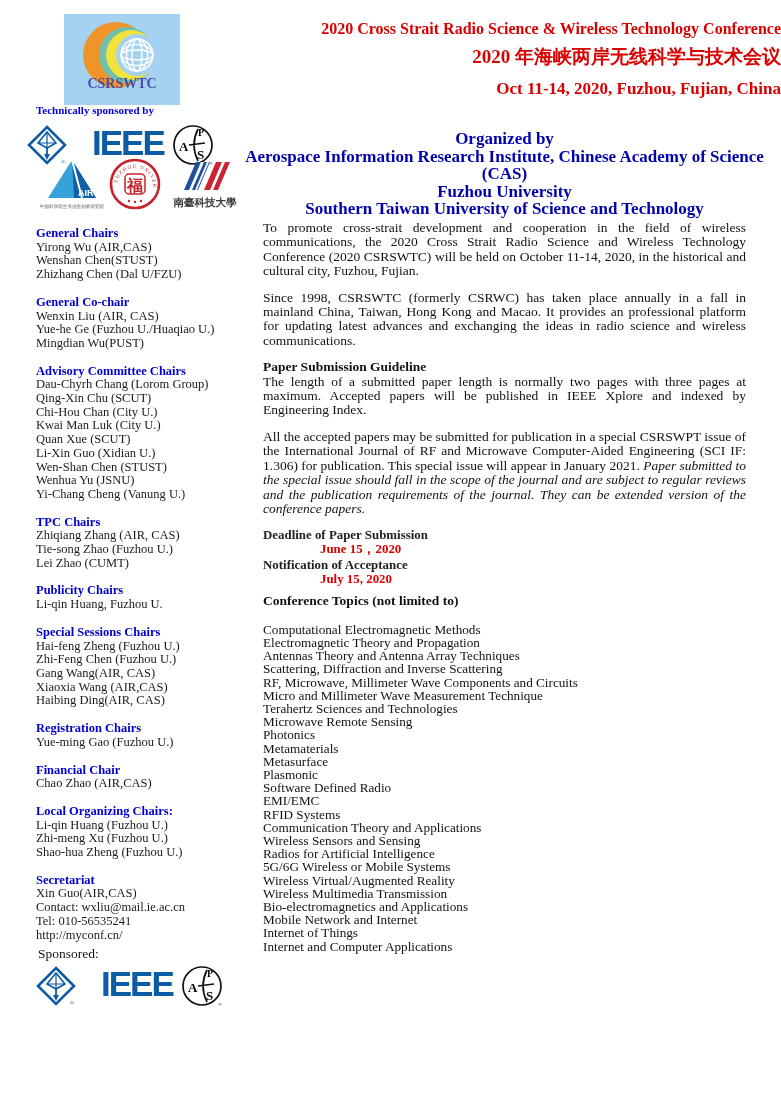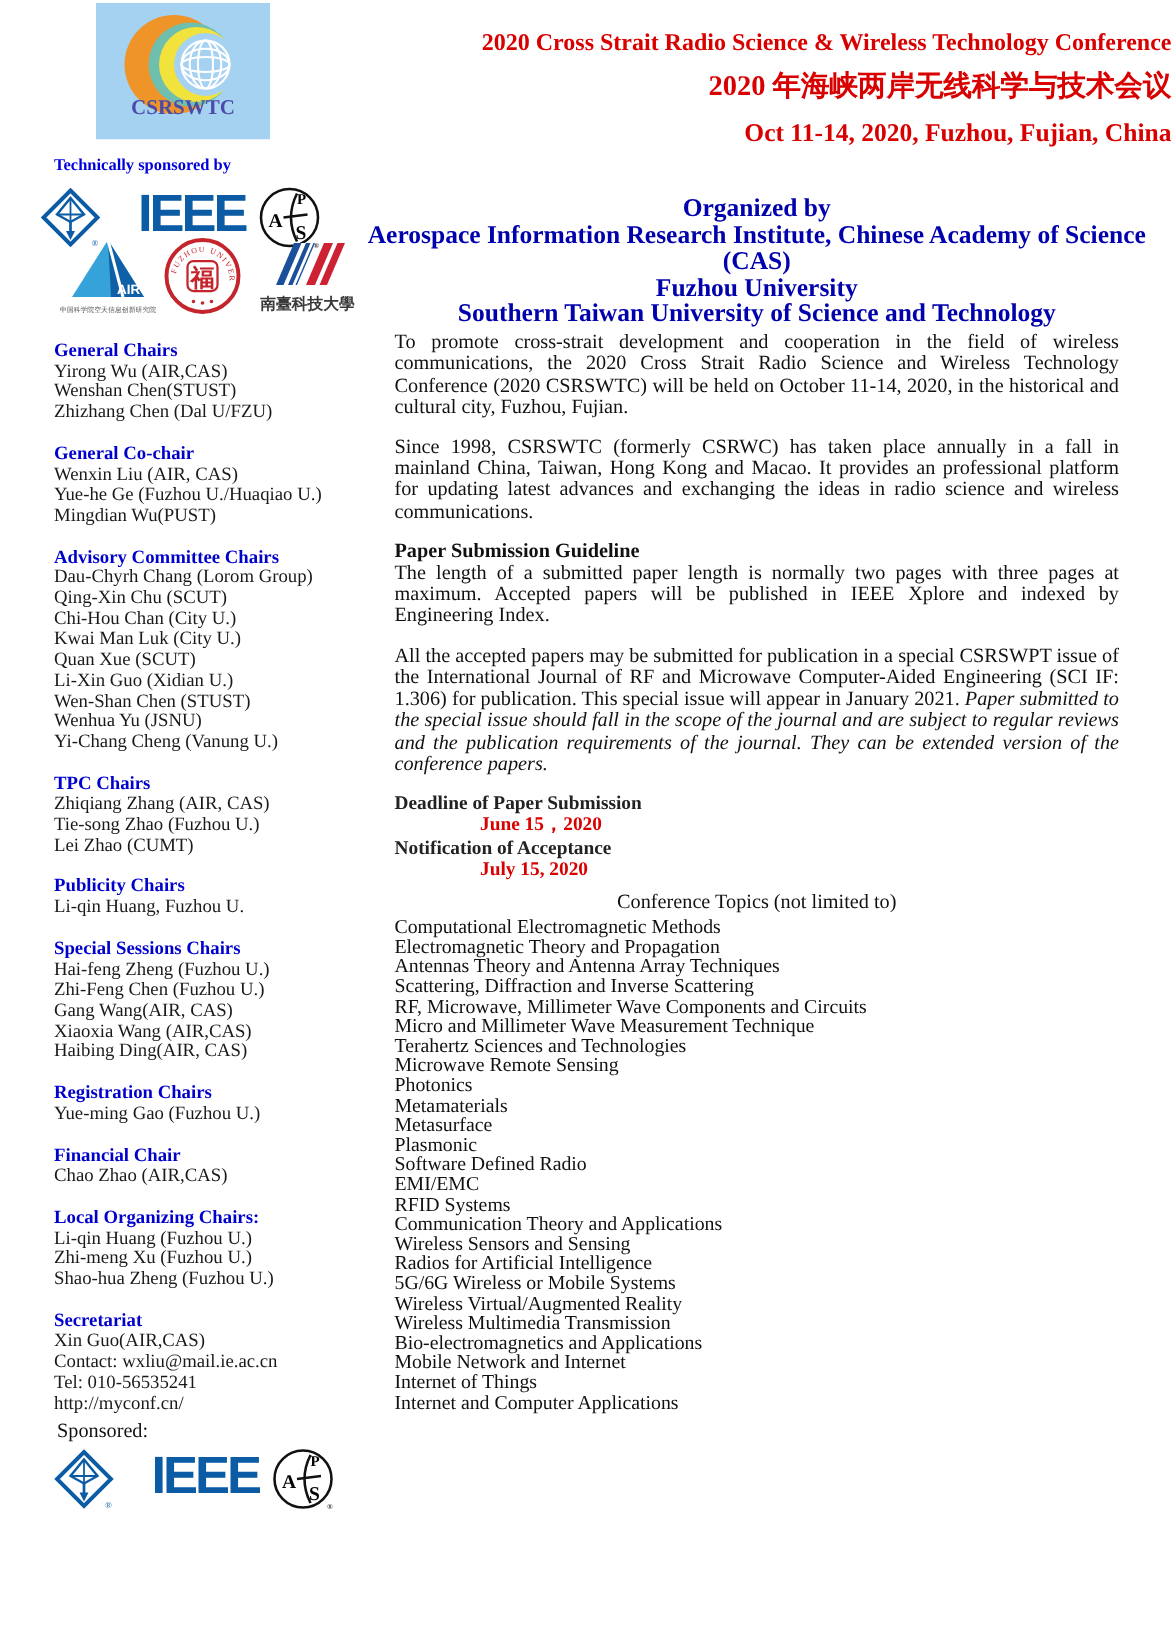--- a/index.html
+++ b/index.html
@@ -1,20 +1,20 @@
 <!DOCTYPE html>
 <html><head>
 <meta charset="utf-8">
 <style>
   html,body { margin:0; padding:0; background:#fff; }
   .page { position:relative; width:781px; height:1101px; background:#fff;
           font-family:"Liberation Serif", serif; color:#111; overflow:hidden; }
 
   
-  .logo-box { position:absolute; left:64px; top:2px; width:135px; height:91px; }
+  .logo-box { position:absolute; left:64px; top:14px; width:135px; height:91px; }
 
   
   .masthead { position:absolute; left:228px; top:20px; width:553px; text-align:right; color:#d90000; }
   .title-en  { font-size:16px;  font-weight:bold; }
   .title-zh  { font-size:19px;  font-weight:bold; margin-top:6px; }
   .title-date{ font-size:17px;  font-weight:bold; margin-top:9px; }
 
   
   .organized { position:absolute; left:228px; top:130px; width:553px; text-align:center;
                color:#0000ad; font-weight:bold; font-size:17px; line-height:17.5px; }
@@ -39,21 +39,21 @@
 
   
   .content { position:absolute; left:263px; top:221px; width:483px;
              font-size:13.5px; line-height:14.4px; color:#111; }
   .content p { margin:0 0 12px 0; text-align:justify; }
   .sub-head { font-size:13.5px; font-weight:bold; margin:0; }
   .content p.tight { margin-top:0; }
   .dates { margin:4px 0 8px 0; font-size:12.9px; line-height:14px; }
   .d-label { font-weight:bold; color:#222; }
   .d-date  { font-weight:bold; color:#d90000; padding-left:57px; margin-bottom:2px; }
-  .topics-head { font-size:13.5px; font-weight:normal; margin:6px 0 2px 0;text-align:center; }
+  .topics-head { font-size:13.5px; font-weight:bold; margin:6px 0 14px 0; }
   .topic { font-size:13.2px; line-height:13.2px; }
 </style>
 </head>
 <body>
 
 <div class="page">
 
   <div class="logo-box">
     <svg width="116" height="91" viewBox="0 0 116 91">
       <rect width="116" height="91" fill="#a6d2f2"></rect>

